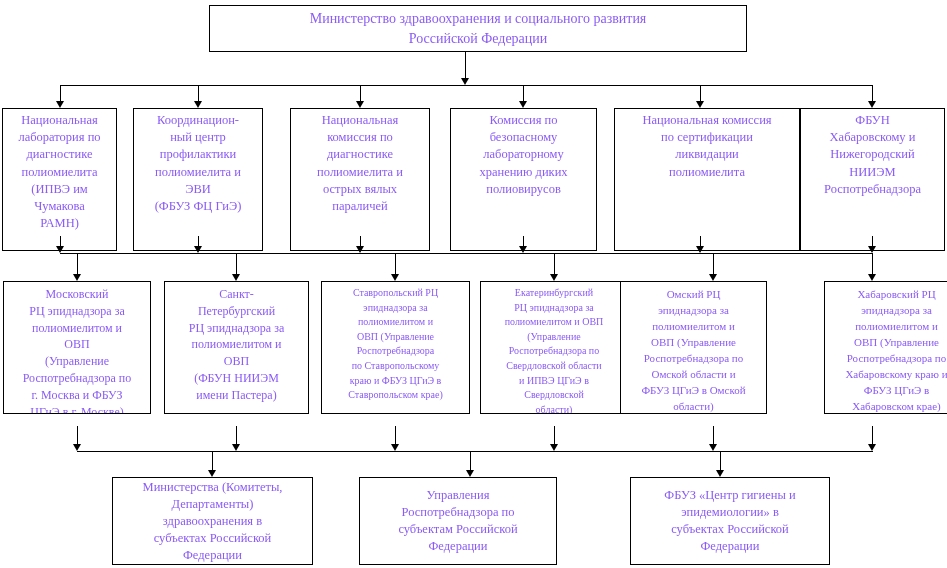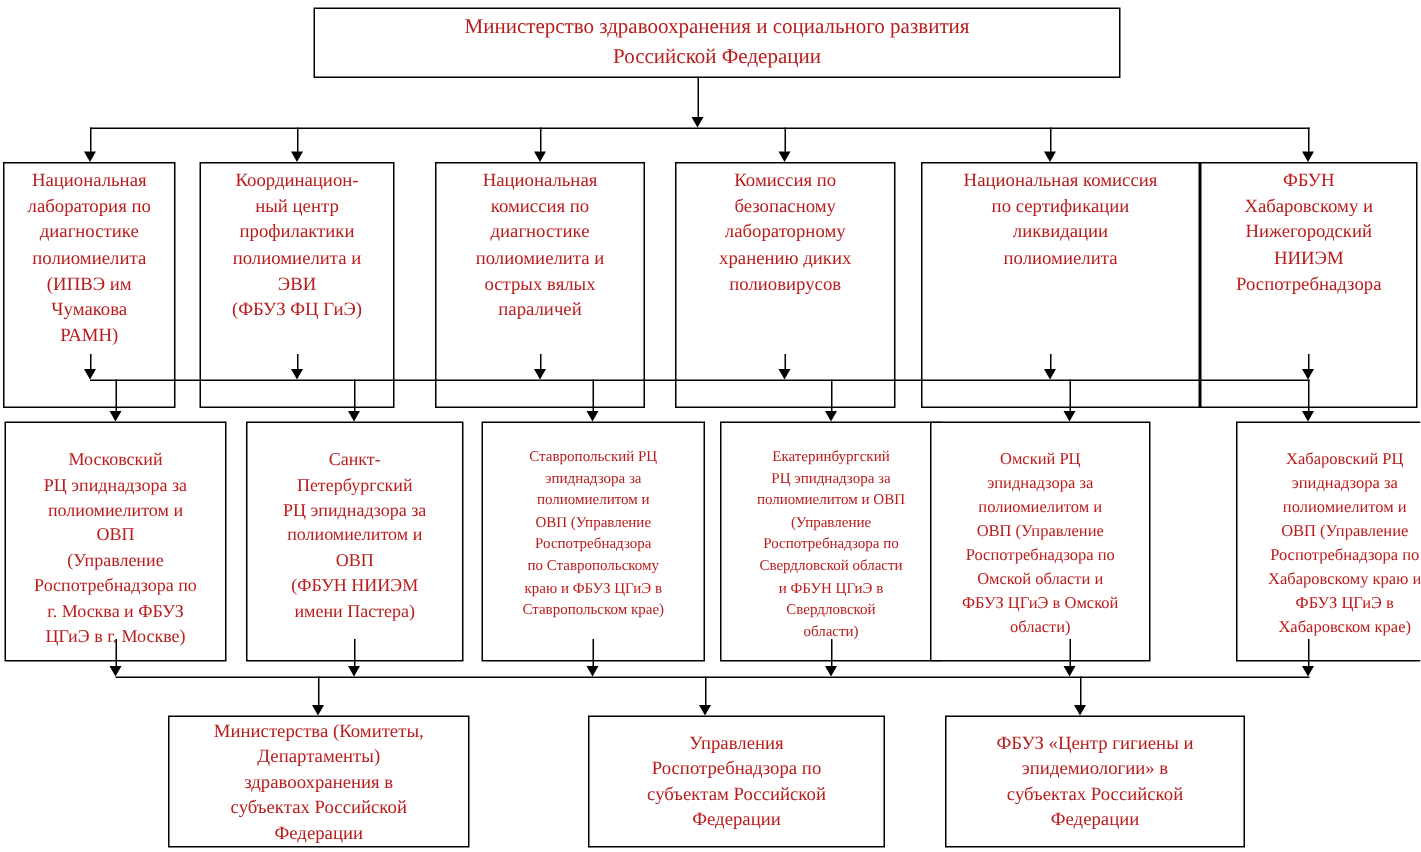--- a/index.html
+++ b/index.html
@@ -1,43 +1,43 @@
 <!DOCTYPE html>
 <html><head>
 <meta charset="utf-8">
 <style>
   html,body{margin:0;padding:0;background:#ffffff;}
   .stage{
     position:relative;
     width:947px;height:568px;
     background:#ffffff;
     font-family:"Liberation Serif","DejaVu Serif",serif;
-    color:#b91c1c;
+    color:#8b5cf6;
     overflow:hidden;
   }
   .node{
     position:absolute;
     box-sizing:border-box;
     border:1px solid #000;
     background:#fff;
     text-align:center;
     white-space:pre-line;
     display:flex;
     flex-direction:column;
     align-items:stretch;
     justify-content:flex-start;
     overflow:hidden;
   }
   .root{
     left:209px;top:5px;width:538px;height:47px;
     font-size:14px;line-height:20px;
     justify-content:center;
   }
-  .r2{top:108px;height:164px;font-size:12.5px;line-height:17.2px;padding-top:3px;}
-  .r3{top:281px;height:160px;font-size:12px;line-height:16.8px;padding-top:16px;}
+  .r2{top:108px;height:143px;font-size:12.5px;line-height:17.2px;padding-top:3px;}
+  .r3{top:281px;height:133px;font-size:12px;line-height:16.8px;padding-top:4px;}
   .r3.sm{font-size:10px;line-height:14.6px;}
   .r3.md{font-size:11px;line-height:16px;}
   .r4{top:477px;height:88px;font-size:12.5px;line-height:17px;justify-content:center;}
   .hline,.vline{position:absolute;background:#000;}
   .hline{height:1px;}
   .vline{width:1px;}
   .arrow{
     position:absolute;width:0;height:0;
     border-left:4.5px solid transparent;
     border-right:4.5px solid transparent;
@@ -108,21 +108,21 @@
 Роспотребнадзора
 по Ставропольскому
 краю и ФБУЗ ЦГиЭ в
 Ставропольском крае)</div>
   <div class="node r3 sm" style="left:480px;width:148px">Екатеринбургский
 РЦ эпиднадзора за
 полиомиелитом и ОВП
 (Управление
 Роспотребнадзора по
 Свердловской области
-и ФБУН ЦГиЭ в
+и ИПВЭ ЦГиЭ в
 Свердловской
 области)</div>
   <div class="node r3 md" style="left:620px;width:147px">Омский РЦ
 эпиднадзора за
 полиомиелитом и
 ОВП (Управление
 Роспотребнадзора по
 Омской области и
 ФБУЗ ЦГиЭ в Омской
 области)</div>
@@ -133,21 +133,21 @@
 Роспотребнадзора по
 Хабаровскому краю и
 ФБУЗ ЦГиЭ в
 Хабаровском крае)</div>
 
   <div class="node r4" style="left:112px;width:201px">Министерства (Комитеты,
 Департаменты)
 здравоохранения в
 субъектах Российской
 Федерации</div>
-  <div class="node r4" style="left:392px;width:198px">Управления
+  <div class="node r4" style="left:359px;width:198px">Управления
 Роспотребнадзора по
 субъектам Российской
 Федерации</div>
   <div class="node r4" style="left:630px;width:200px">ФБУЗ «Центр гигиены и
 эпидемиологии» в
 субъектах Российской
 Федерации</div>
 
   <div id="connectors">
       <div class="hline" style="left: 60px; top: 85px; width: 813px;"></div>

